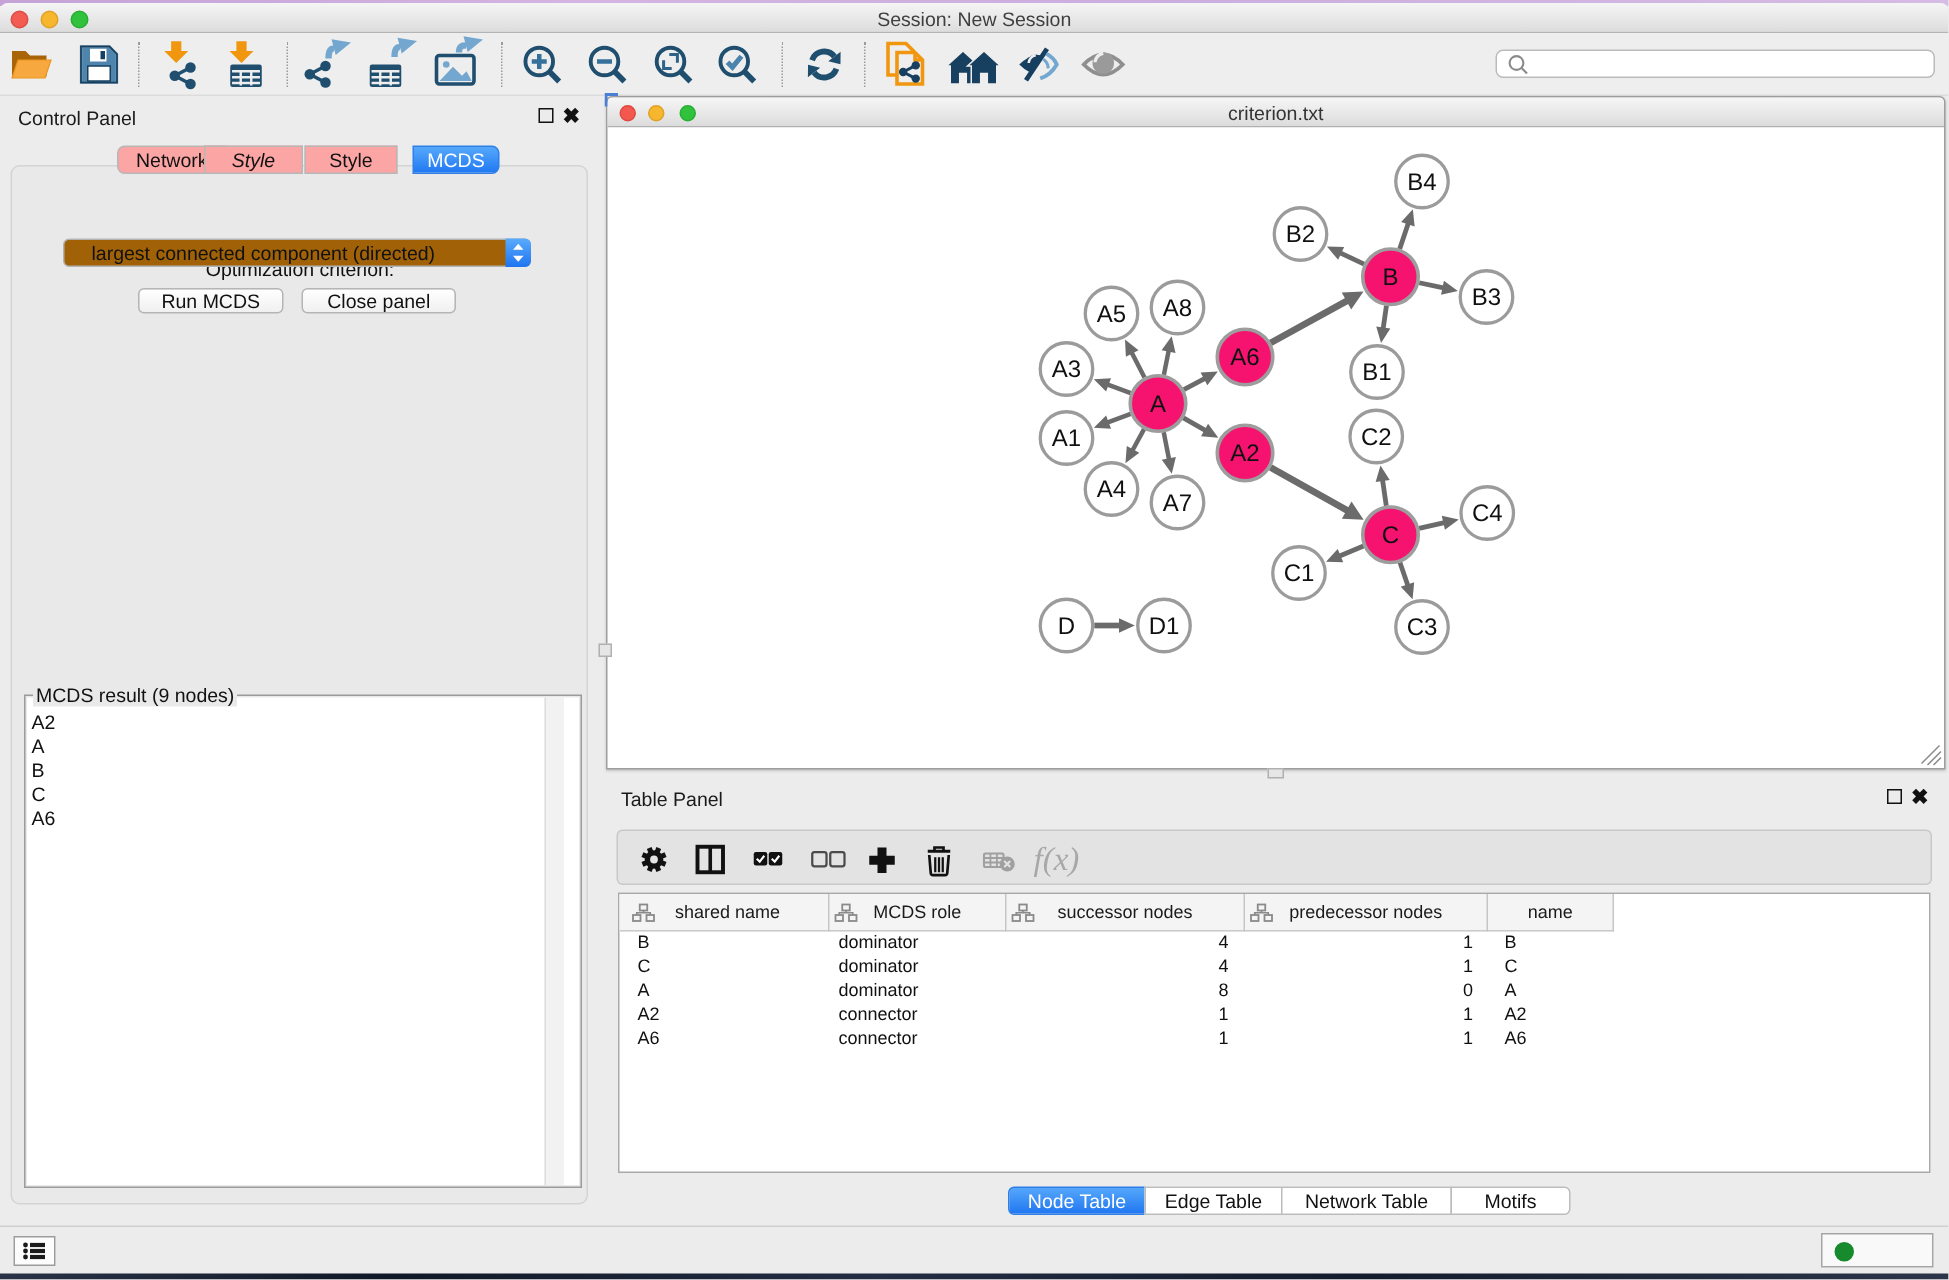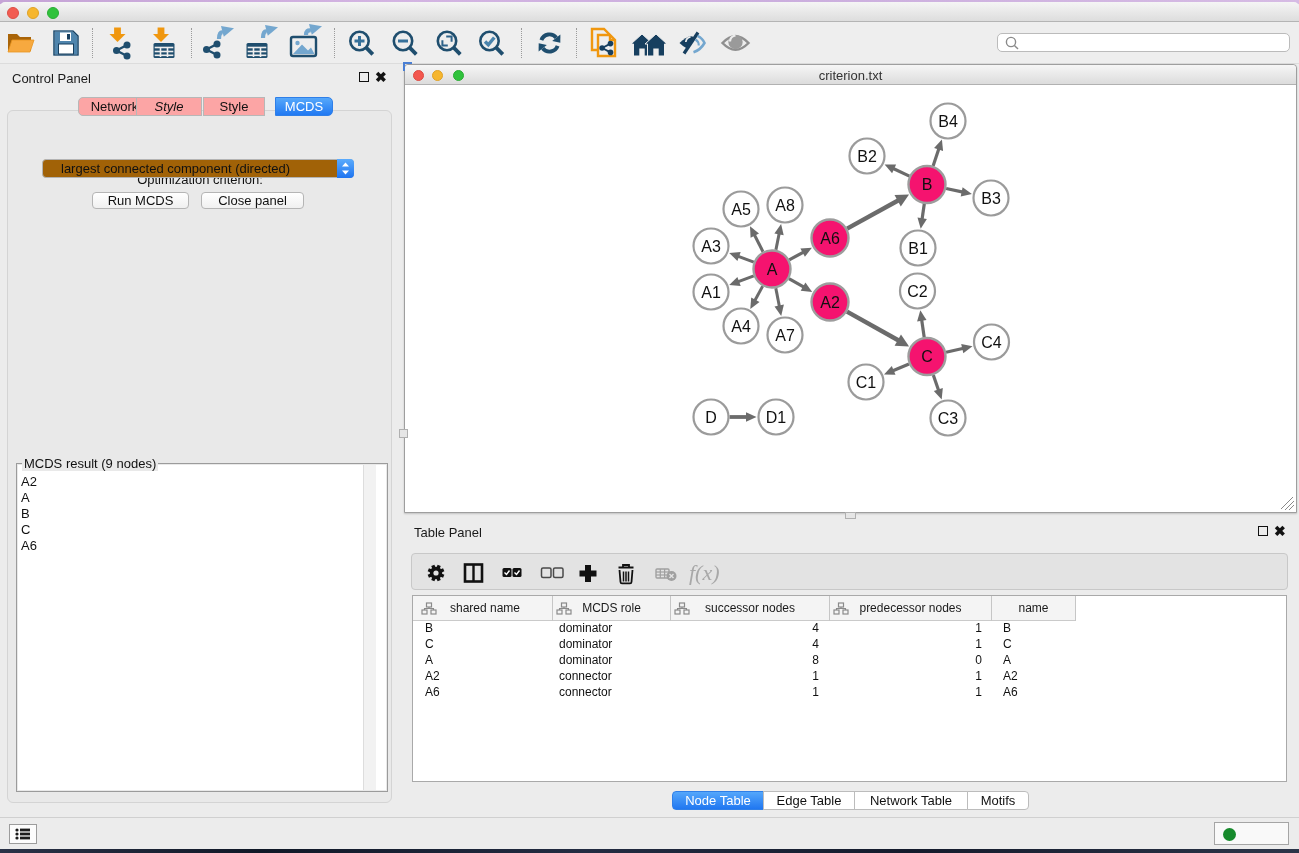--- a/index.html
+++ b/index.html
@@ -56,20 +56,21 @@
 .titlebtn { position:absolute; font-size:11px; color:#111; }
 .grip { position:absolute; background:#e6e6e6; border:1px solid #b0b0b0; }
 </style>
 </head>
 <body>
 <div id="desktop-top" class="abs"></div>
 <div id="titlebar" class="abs">
   <div class="light" style="left:7px;top:5px;background:#f25c52;border:1px solid #dd4e46;"></div>
   <div class="light" style="left:26.5px;top:5px;background:#f6b62e;border:1px solid #e0a226;"></div>
   <div class="light" style="left:46.5px;top:5px;background:#30c23c;border:1px solid #2aad34;"></div>
+  <div class="title">Session: New Session</div>
 </div>
 <div id="toolbar" class="abs">
   <div class="tsep" style="left:92px;"></div>
   <div class="tsep" style="left:191px;"></div>
   <div class="tsep" style="left:334px;"></div>
   <div class="tsep" style="left:521px;"></div>
   <div class="tsep" style="left:576px;"></div>
           <div id="icons-slot" class="abs" style="left:0;top:0;width:1299px;height:42px;"><svg width="1299" height="42" viewBox="0 0 1299 42" xmlns="http://www.w3.org/2000/svg">
         <g>
 <path d="M8,12 L17,12 L20,15 L31,15 L31,29 L8,29 Z" fill="#a96408"></path>
@@ -425,21 +426,21 @@
       <div class="trow" style="left:12px;top:88px;width:120px;">A6</div>
       <div class="trow" style="left:146px;top:88px;width:110px;">connector</div>
       <div class="trow" style="left:300px;top:88px;width:106px;text-align:right;">1</div>
       <div class="trow" style="left:460px;top:88px;width:109px;text-align:right;">1</div>
       <div class="trow" style="left:590px;top:88px;width:80px;">A6</div>
     </div>
 </div>
 <div class="seg segsel" style="left:672px;width:92px;border-radius:4px 0 0 4px;">Node Table</div>
 <div class="seg" style="left:763px;width:92px;">Edge Table</div>
 <div class="seg" style="left:854px;width:114px;">Network Table</div>
-<div class="seg" style="left:967px;width:62px;border-radius:0 4px 4px 0;">Motifs</div>
+<div class="seg" style="left:967px;width:80px;border-radius:0 4px 4px 0;">Motifs</div>
 
 <div id="statusbar" class="abs"></div>
 <div id="listbtn" class="abs">
     <svg width="26" height="18" style="position:absolute;left:0;top:0;">
       <g fill="#1a1a1a">
         <circle cx="7" cy="5" r="1.6"></circle>
         <rect x="10" y="3.6" width="10" height="2.8"></rect>
         <circle cx="7" cy="9" r="1.6"></circle>
         <rect x="10" y="7.6" width="10" height="2.8"></rect>
         <circle cx="7" cy="13" r="1.6"></circle>

